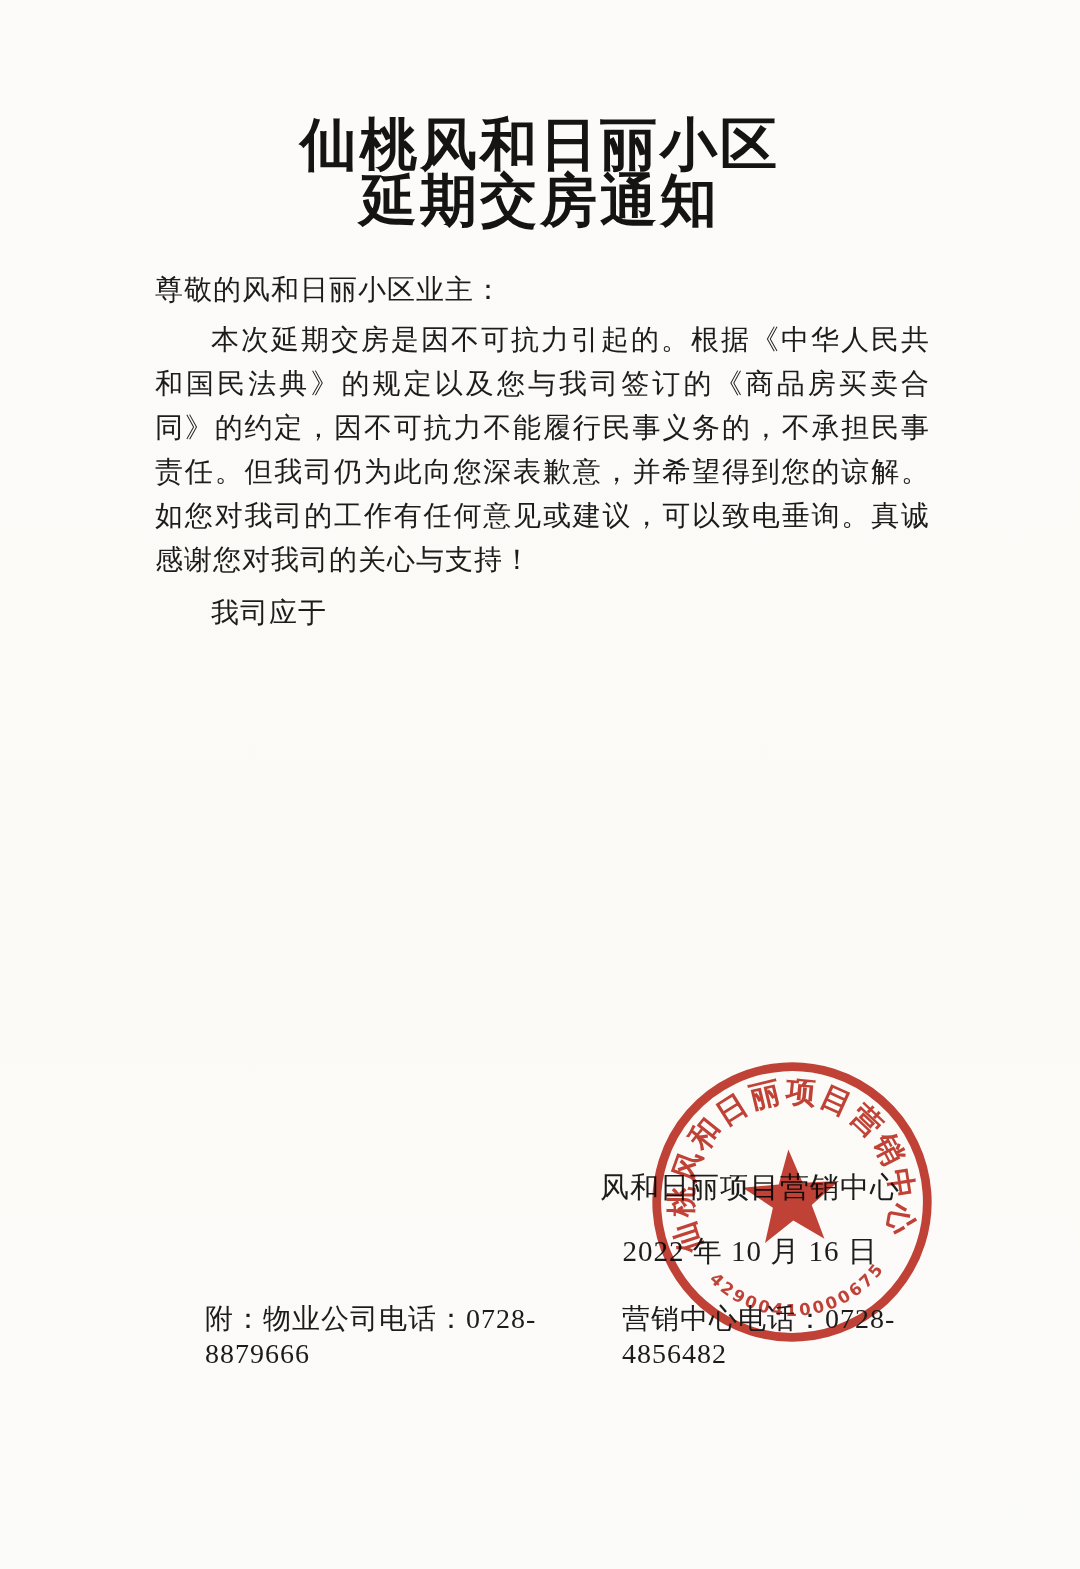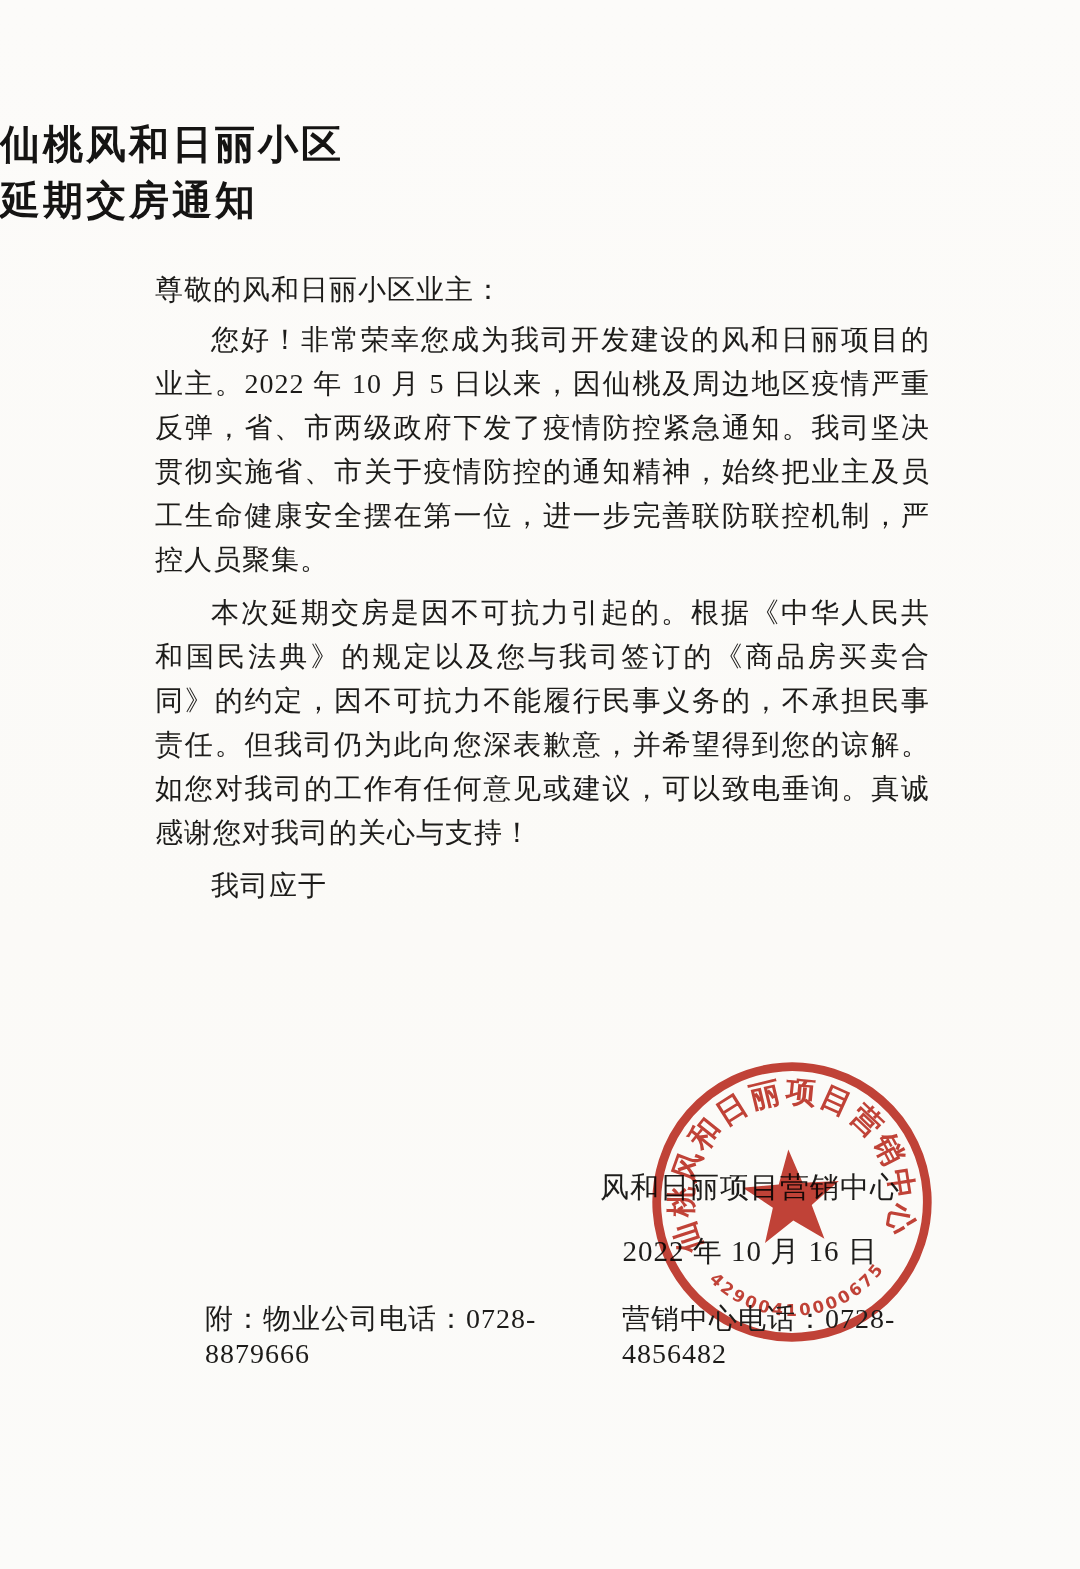--- a/index.html
+++ b/index.html
@@ -6,23 +6,24 @@
   .page{
     position:relative;
     width:1080px;height:1569px;
     background:linear-gradient(180deg,#fcfbf9 0%,#fbfaf7 60%,#fbfbf9 100%);
     overflow:hidden;
     font-family:"Liberation Serif","DejaVu Serif",serif;
     color:#1d1c1a;
   }
   .title-block{
     padding-top:116px;
+    text-align:center;
     font-family:"Liberation Sans","DejaVu Sans",sans-serif;
     font-weight:900;
-    font-size:40px;
+    font-size:57px;
     line-height:56px;
     letter-spacing:3px;
     color:#151413;
   }
   .content{
     margin:40px 80px 0 155px;
     width:775px;
     font-size:28px;
     line-height:44px;
     letter-spacing:1px;
@@ -66,21 +67,20 @@
 
 <div class="page">
 
   <div class="title-block">
     <div>仙桃风和日丽小区</div>
     <div>延期交房通知</div>
   </div>
 
   <div class="content">
     <p class="salutation">尊敬的风和日丽小区业主：</p>
-    <p class="body-para">您好！非常荣幸您成为我司开发建设的风和日丽项目的业主。2022 年 10 月 5 日以来，因仙桃及周边地区疫情严重反弹，省、市两级政府下发了疫情防控紧急通知。我司坚决贯彻实施省、市关于疫情防控的通知精神，始终把业主及员工生命健康安全摆在第一位，进一步完善联防联控机制，严控人员聚集。</p>
     <p class="body-para">本次延期交房是因不可抗力引起的。根据《中华人民共和国民法典》的规定以及您与我司签订的《商品房买卖合同》的约定，因不可抗力不能履行民事义务的，不承担民事责任。但我司仍为此向您深表歉意，并希望得到您的谅解。如您对我司的工作有任何意见或建议，可以致电垂询。真诚感谢您对我司的关心与支持！</p>
     <p class="closing">我司应于</p>
   </div>
 
   <div class="sig-block">
     <p class="sig-org">风和日丽项目营销中心</p>
     <p class="sig-date">2022 年 10 月 16 日</p>
   </div>
 
   <svg class="stamp" viewBox="0 0 300 300" aria-hidden="true">

